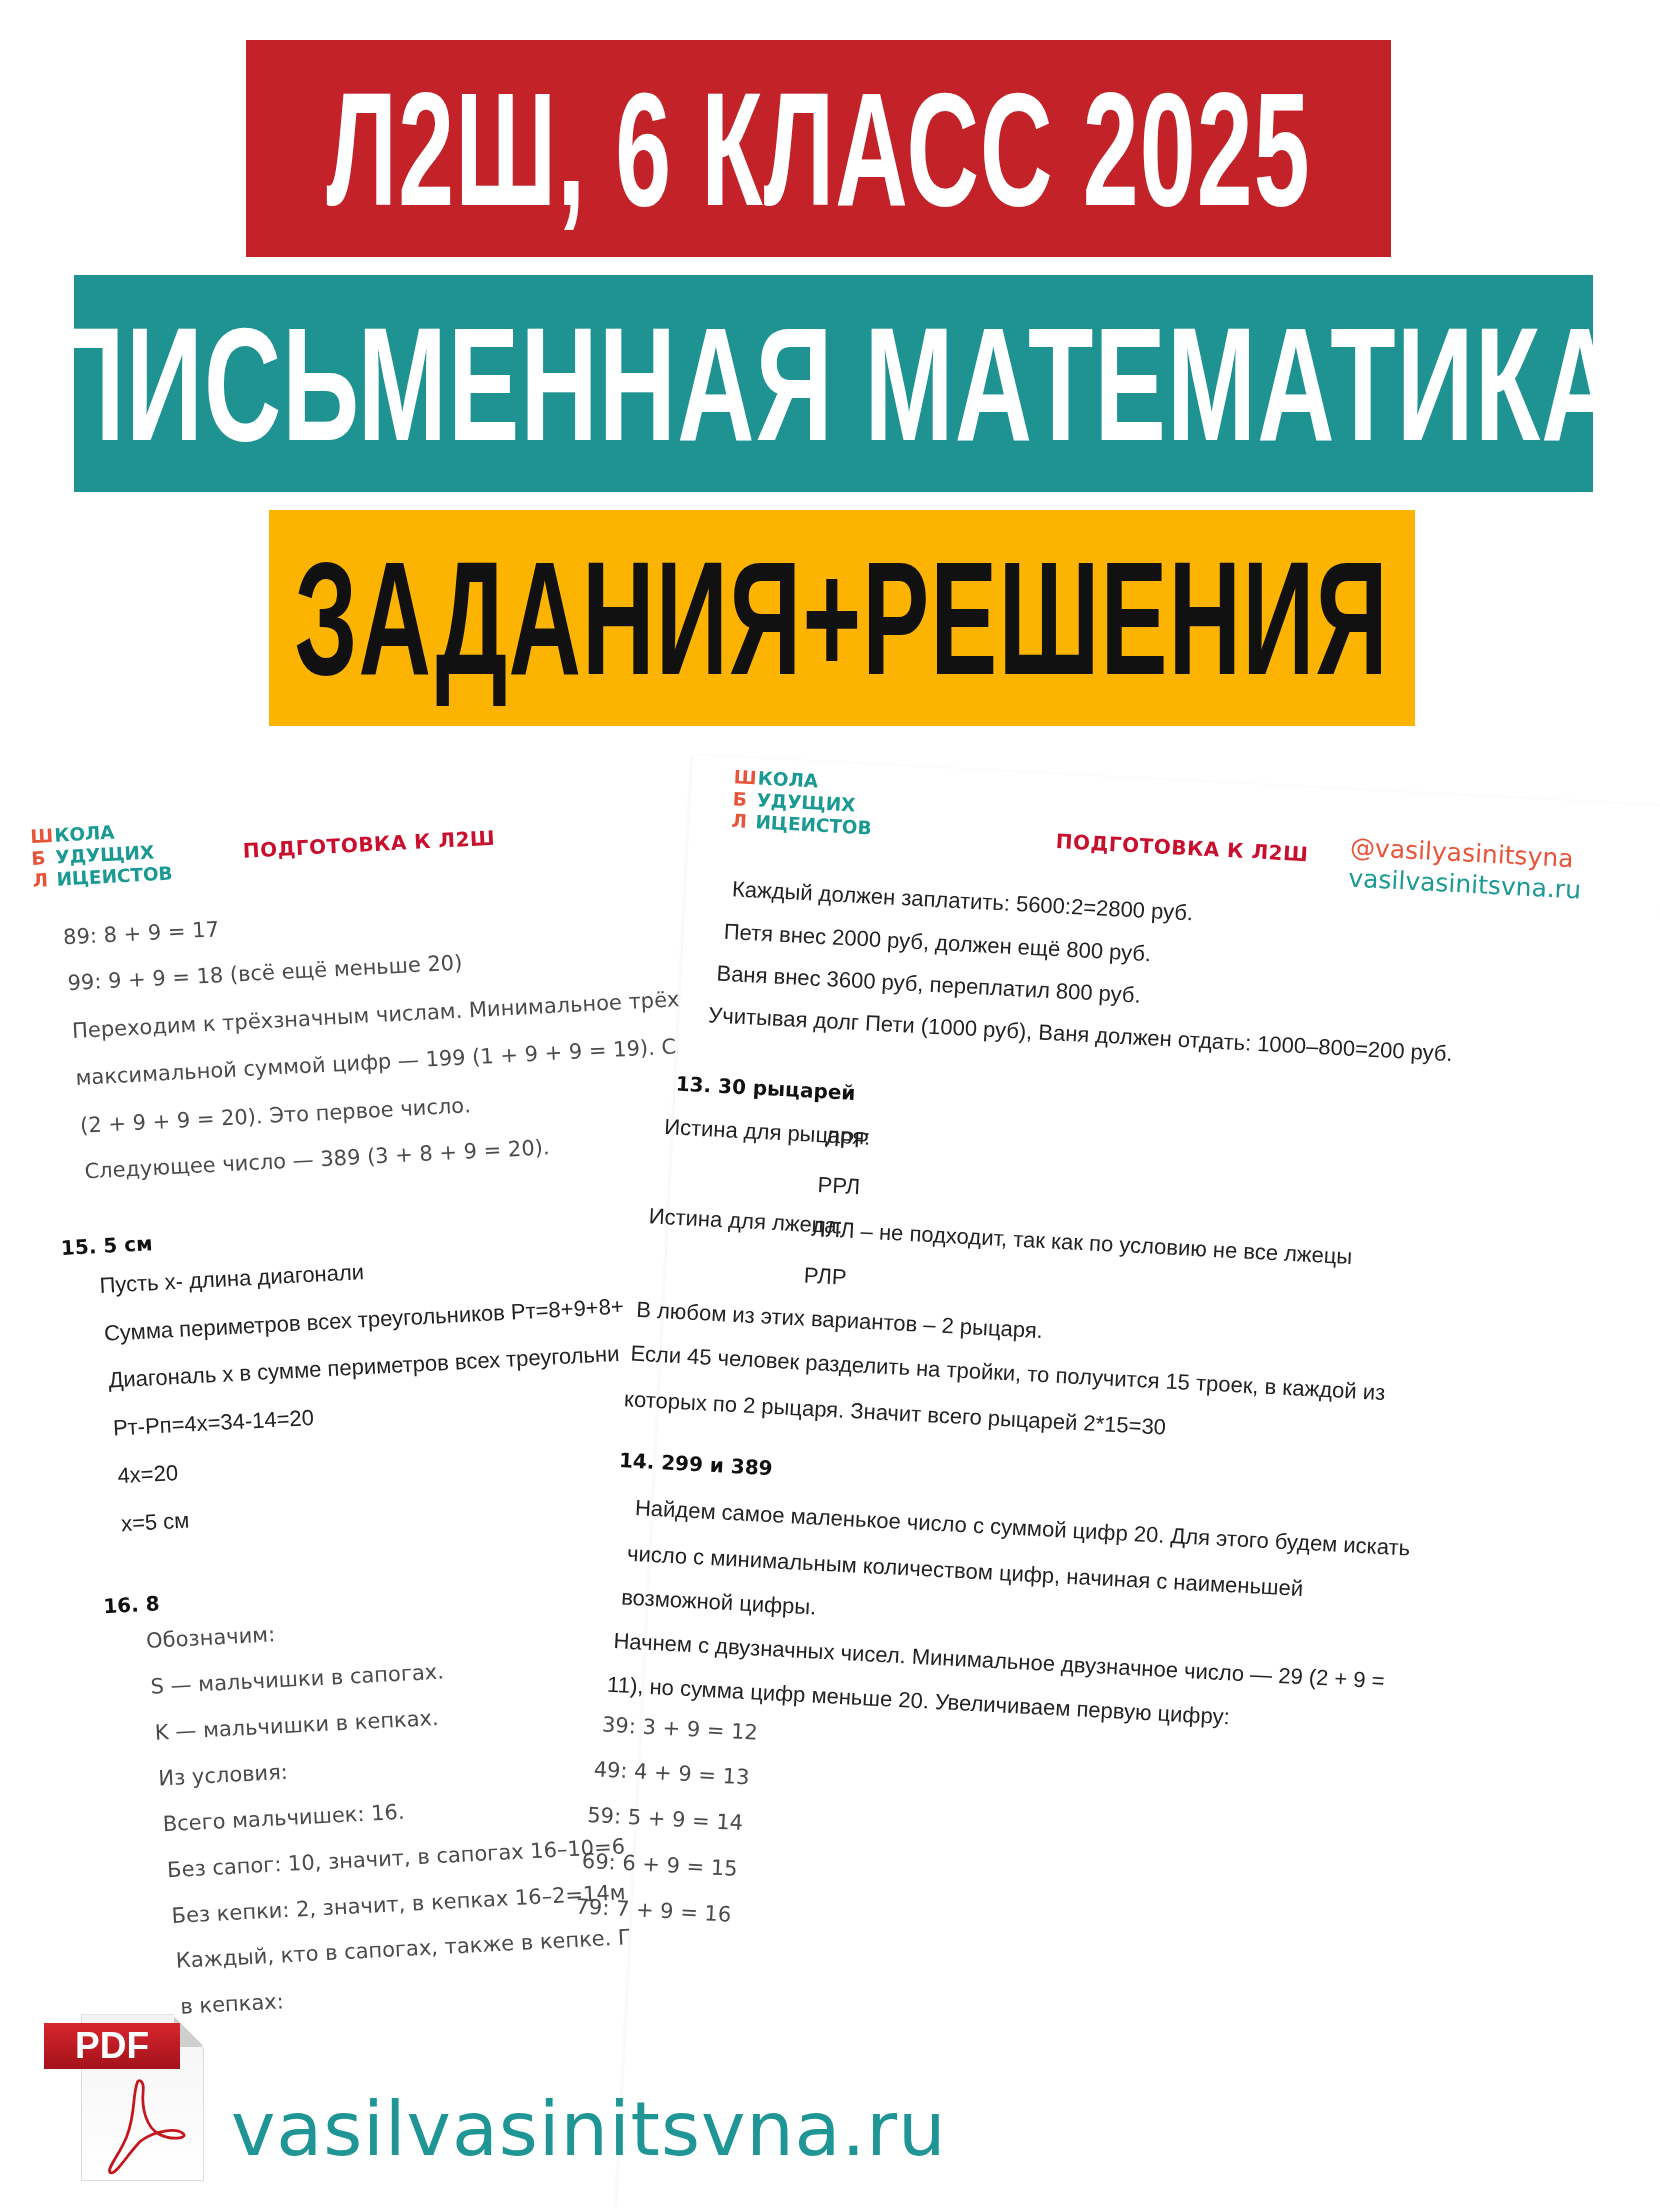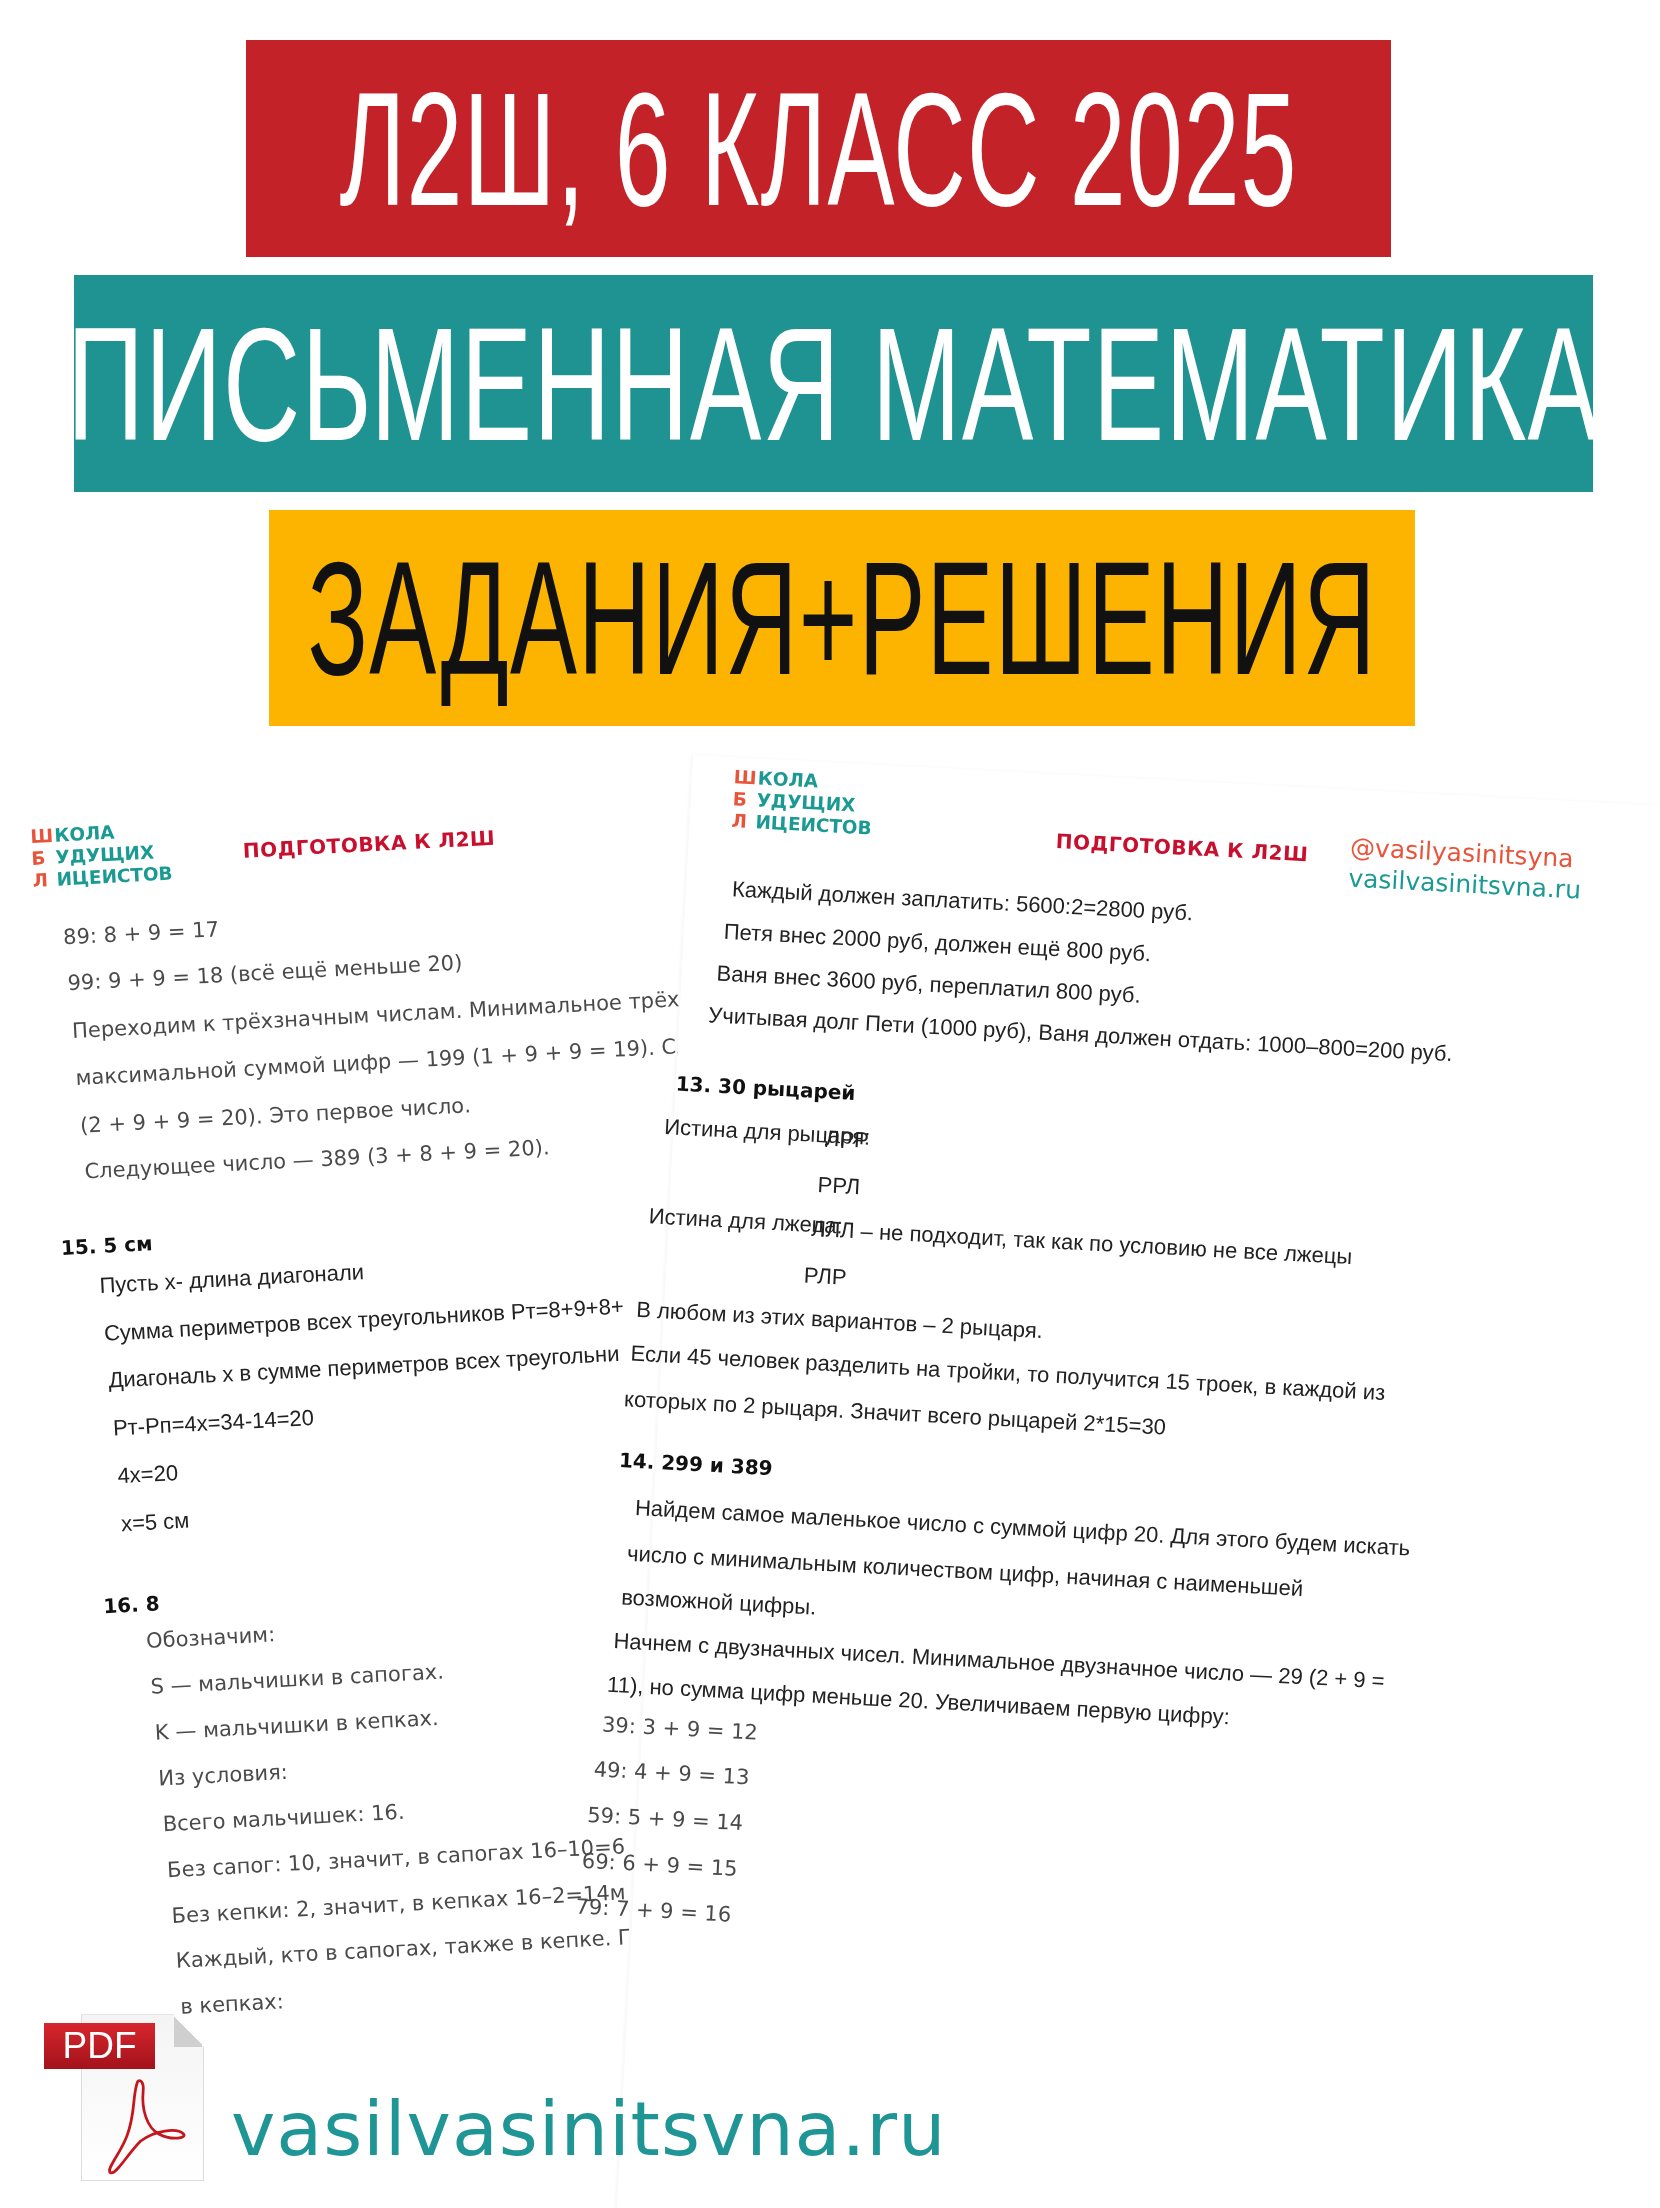--- a/index.html
+++ b/index.html
@@ -3,21 +3,21 @@
 <meta charset="utf-8">
 <style>
   html, body { margin: 0; padding: 0; }
   body {
     width: 1660px; height: 2209px; position: relative; overflow: hidden;
     background: #ffffff;
     font-family: "Liberation Sans", sans-serif;
   }
   .banner {
     position: absolute; display: flex; align-items: center; justify-content: center;
-    font-family: "Liberation Sans", sans-serif; font-weight: 400;
+    font-family: "Liberation Sans", sans-serif; font-weight: 700;
     transform-origin: center;
   }
   .banner span {
     display: inline-block; transform: scaleX(0.62); white-space: nowrap;
     letter-spacing: 1.8px;
   }
   .banner-red { left: 246px; top: 40px; width: 1145px; height: 217px; }
   .banner-red span { font-size: 162px; color: #ffffff; }
   .banner-teal { left: 74px; top: 275px; width: 1519px; height: 217px; }
   .banner-teal span { font-size: 162px; color: #ffffff; transform: scaleX(0.66); }
@@ -62,23 +62,23 @@
     position: absolute; left: 37px; top: 9.2px; width: 121px; height: 165px;
     background: linear-gradient(180deg,#f4f4f4,#ffffff);
     border: 0.9px solid #dcdcdc;
     clip-path: polygon(0 0, 78% 0, 100% 20%, 100% 100%, 0 100%);
   }
   .pdf-fold {
     position: absolute; left: 130px; top: 9.2px; width: 27.5px; height: 33px;
     background: linear-gradient(225deg, #ffffff 50%, #cfcfcf 50%);
   }
   .pdf-label {
-    position: absolute; left: 0; top: 18.4px; width: 111px; height: 46px;
+    position: absolute; left: 0; top: 18.4px; width: 136px; height: 46px;
     background: linear-gradient(180deg,#d7262e,#a3121a);
-    color: #ffffff; font-family: "Liberation Sans", sans-serif; font-weight: 400; font-size: 37px;
+    color: #ffffff; font-family: "Liberation Sans", sans-serif; font-weight: 700; font-size: 37px;
     display: flex; align-items: center; justify-content: center;
   }
   .pdf-logo { position: absolute; left: 55px; top: 72px; width: 92px; height: 101px; }
 
   .footer-url {
     position: absolute; left: 231px; top: 2085px;
     font-family: "DejaVu Sans", sans-serif; font-size: 75px; color: #1f9595;
     letter-spacing: 0.9px;
   }
 </style>

